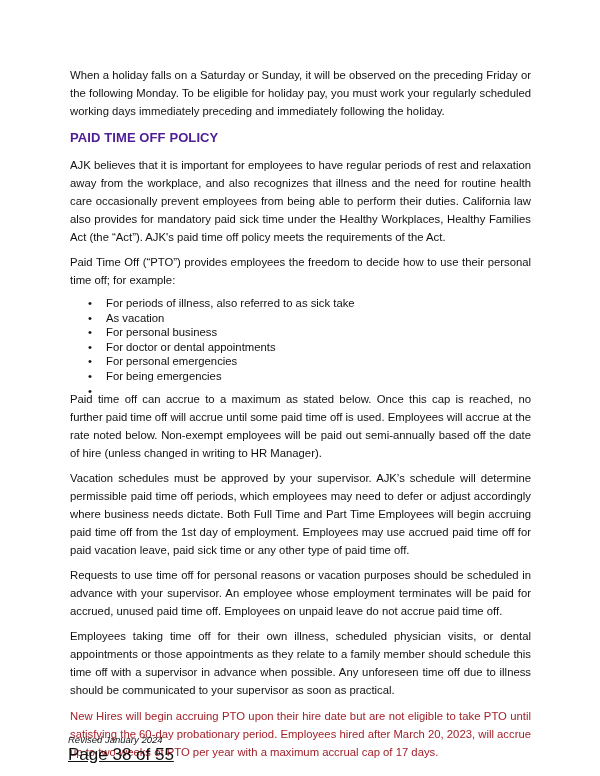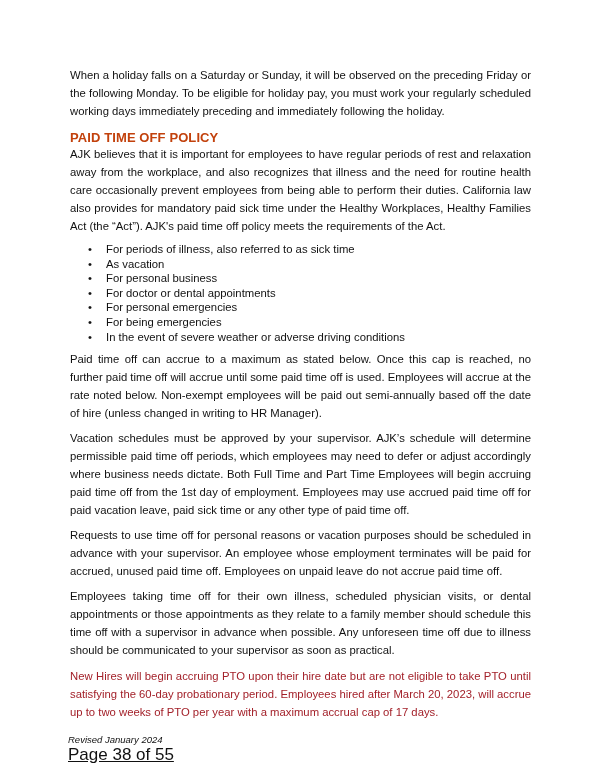--- a/index.html
+++ b/index.html
@@ -21,25 +21,25 @@
       top: 66px;
       width: 461px;
     }
     p {
       margin: 0 0 7px 0;
       font-size: 11.3px;
       line-height: 18px;
       text-align: justify;
     }
     h2 {
-      margin: 10px 0 0 0;
+      margin: 10px 0 11px 0;
       font-size: 13px;
       font-weight: bold;
       letter-spacing: 0.1px;
-      color: #c2410c;
+      color: #4c1d95;
     }
     ul {
       margin: 0 0 6px 0;
       padding: 0;
       list-style: none;
     }
     li {
       position: relative;
       padding-left: 36px;
       font-size: 11.3px;
@@ -75,29 +75,30 @@
   </style>
 </head>
 <body>
 
 <div class="page">
   <p>When a holiday falls on a Saturday or Sunday, it will be observed on the preceding Friday or the following Monday.  To be eligible for holiday pay, you must work your regularly scheduled working days immediately preceding and immediately following the holiday.</p>
 
   <h2>PAID TIME OFF POLICY</h2>
 
   <p>AJK believes that it is important for employees to have regular periods of rest and relaxation away from the workplace, and also recognizes that illness and the need for routine health care occasionally prevent employees from being able to perform their duties.  California law also provides for mandatory paid sick time under the Healthy Workplaces, Healthy Families Act (the “Act”).  AJK's paid time off policy meets the requirements of the Act.</p>
+  <p>Paid Time Off (“PTO”) provides employees the freedom to decide how to use their personal time off; for example:</p>
 
   <ul>
-    <li><span class="bullet">•</span><span>For periods of illness, also referred to as sick time</span></li>
+    <li><span class="bullet">•</span><span>For periods of illness, also referred to as sick take</span></li>
     <li><span class="bullet">•</span><span>As vacation</span></li>
     <li><span class="bullet">•</span><span>For personal business</span></li>
     <li><span class="bullet">•</span><span>For doctor or dental appointments</span></li>
     <li><span class="bullet">•</span><span>For personal emergencies</span></li>
     <li><span class="bullet">•</span><span>For being emergencies</span></li>
-    <li><span class="bullet">•</span><span>In the event of severe weather or adverse driving conditions</span></li>
+    <li><span class="bullet">•</span></li>
   </ul>
 
   <p>Paid time off can accrue to a maximum as stated below.  Once this cap is reached, no further paid time off will accrue until some paid time off is used. Employees will accrue at the rate noted below.  Non-exempt employees will be paid out semi-annually based off the date of hire (unless changed in writing to HR Manager).</p>
   <p>Vacation schedules must be approved by your supervisor.  AJK’s schedule will determine permissible paid time off periods, which employees may need to defer or adjust accordingly where business needs dictate.  Both Full Time and Part Time Employees will begin accruing paid time off from the 1st day of employment.   Employees may use accrued paid time off for paid vacation leave, paid sick time or any other type of paid time off.</p>
   <p>Requests to use time off for personal reasons or vacation purposes should be scheduled in advance with your supervisor.  An employee whose employment terminates will be paid for accrued, unused paid time off.  Employees on unpaid leave do not accrue paid time off.</p>
   <p>Employees taking time off for their own illness, scheduled physician visits, or dental appointments or those appointments as they relate to a family member should schedule this time off with a supervisor in advance when possible.  Any unforeseen time off due to illness should be communicated to your supervisor as soon as practical.</p>
 
   <p class="notice" style="color: rgb(163, 33, 42);">New Hires will begin accruing PTO upon their hire date but are not eligible to take PTO until satisfying the 60-day probationary period. Employees hired after March 20, 2023, will accrue up to two weeks of PTO per year with a maximum accrual cap of 17 days.</p>
 </div>
 

